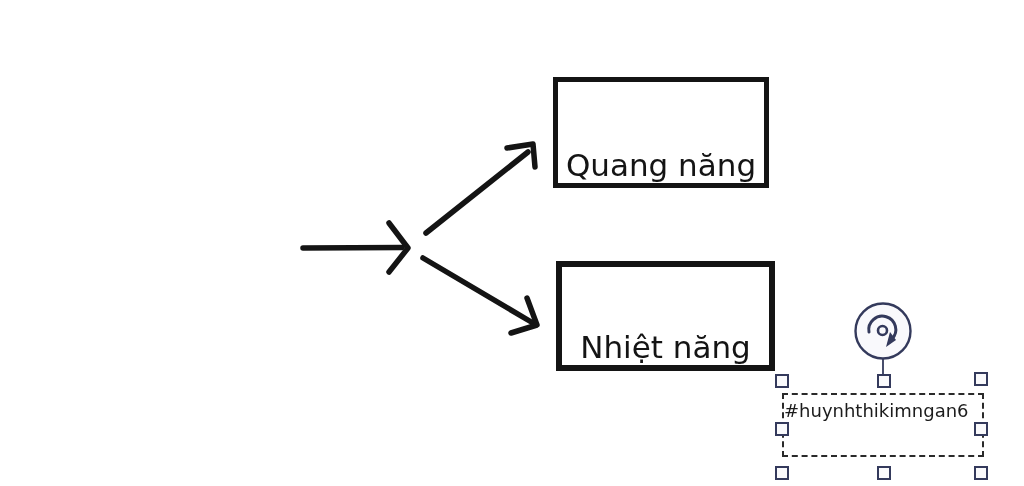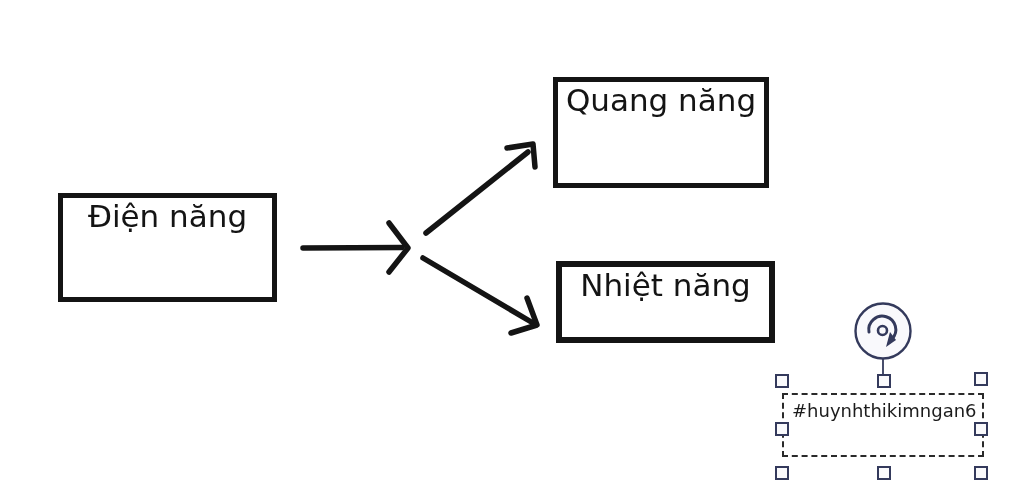--- a/index.html
+++ b/index.html
@@ -13,29 +13,29 @@
     width: 1024px;
     height: 486px;
     background: #ffffff;
     overflow: hidden;
   }
   
   .node {
     position: absolute;
     background: #ffffff;
     display: flex;
-    align-items: flex-start;
+    align-items: flex-end;
     justify-content: center;
     color: #141414;
     font-size: 31px;
     box-sizing: border-box;
   }
   .node-dien  { left: 58px;  top: 193px; width: 219px; height: 109px; border: 5px solid #141414; }
   .node-quang { left: 553px; top: 77px;  width: 216px; height: 111px; border: 5px solid #141414; }
-  .node-nhiet { left: 556px; top: 261px; width: 219px; height: 82px; border: 6px solid #141414; }
+  .node-nhiet { left: 556px; top: 261px; width: 219px; height: 110px; border: 6px solid #141414; }
 
   
   #ink-layer {
     position: absolute;
     left: 0; top: 0;
     width: 1024px; height: 486px;
   }
   .ink {
     stroke: #141414;
     stroke-width: 5.5;
@@ -48,21 +48,21 @@
   .sel-box {
     position: absolute;
     left: 782px; top: 393px;
     width: 202px; height: 64px;
     border: 2px dashed #2a2a2a;
     box-sizing: border-box;
     background: transparent;
   }
   .sel-box .tag-line {
     display: block;
-    margin-left: 8px;
+    margin-left: 0;
     font-size: 18px;
     line-height: 25px;
     color: #1c1c1c;
     white-space: nowrap;
   }
   .sel-box .tag-line:first-child { margin-top: 3px; }
 
   
   .handle {
     position: absolute;
@@ -85,23 +85,20 @@
     position: absolute;
     left: 851px; top: 299px;
     width: 64px; height: 88px;
   }
 </style>
 </head>
 <body>
 
 <div id="canvas">
 
-  <div class="node node-dien">
-    <span>Điện năng</span>
-  </div>
   <div class="node node-quang">
     <span>Quang năng</span>
   </div>
   <div class="node node-nhiet">
     <span>Nhiệt năng</span>
   </div>
 
   <svg id="ink-layer" viewBox="0 0 1024 486" xmlns="http://www.w3.org/2000/svg">
     <g>
       <path class="ink" d="M 303 248 L 402 247.5"></path>

